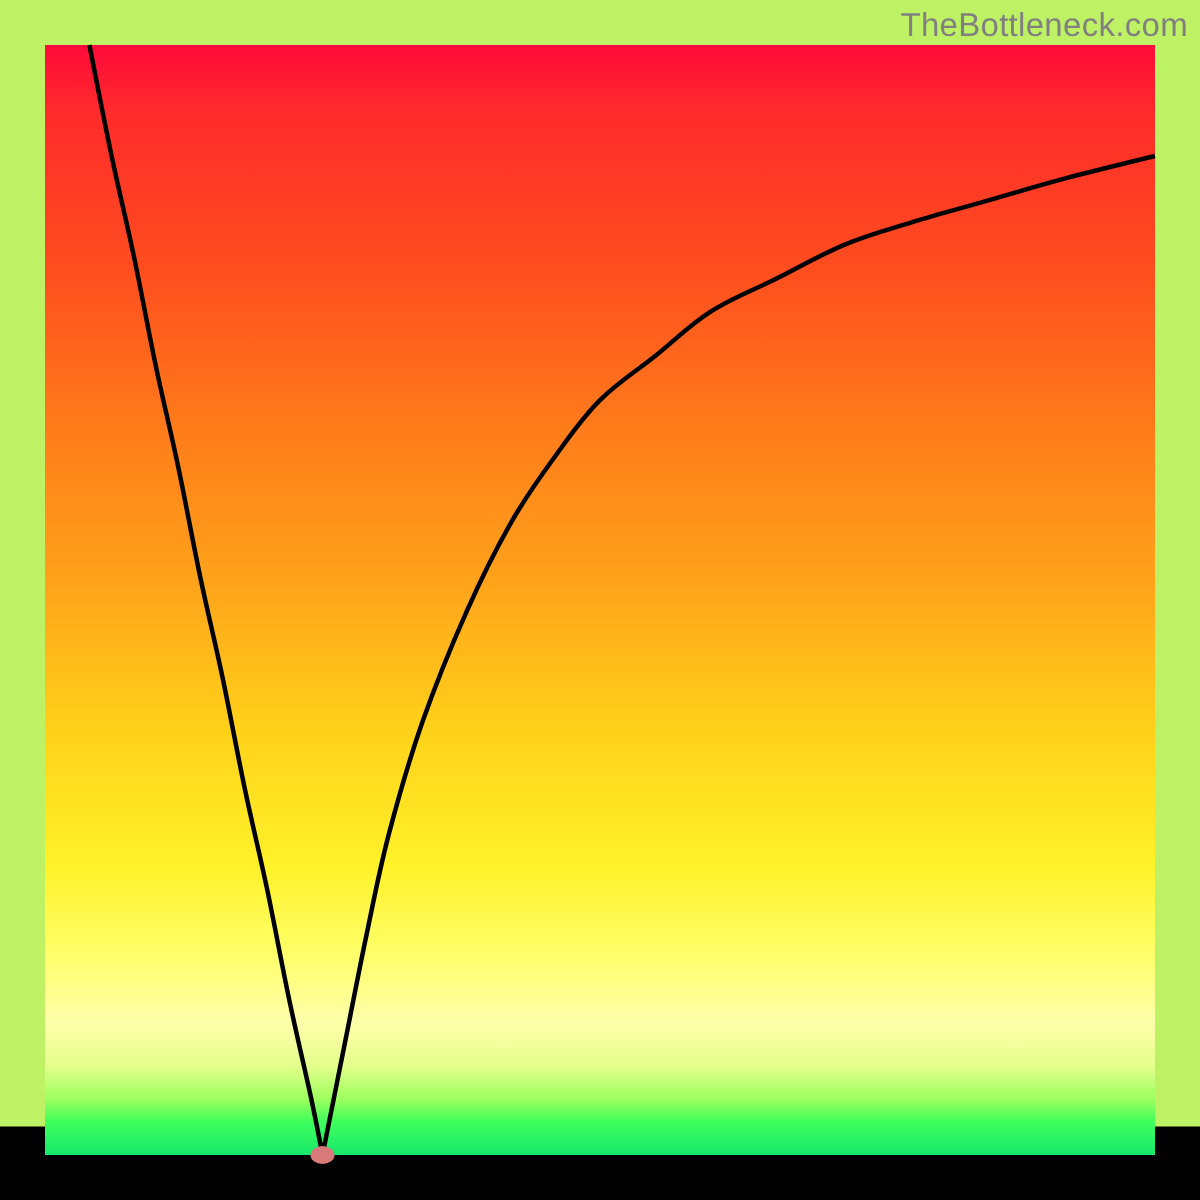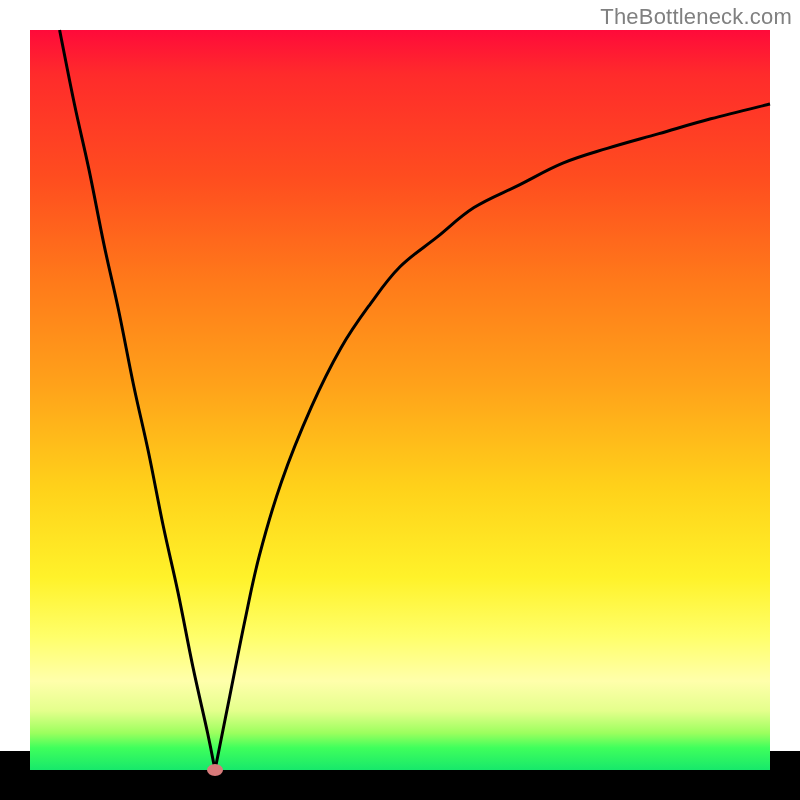--- a/index.html
+++ b/index.html
@@ -10,21 +10,21 @@
     background: #000;
     overflow: hidden;
     font-family: Arial, Helvetica, sans-serif;
   }
   .frame {
     position: absolute;
     top: 0;
     left: 0;
     width: 800px;
     height: 751px;
-    background: #ffffff;
+    background: #bef264;
   }
   .plot-area {
     position: absolute;
     left: 30px;
     top: 30px;
     width: 740px;
     height: 740px;
     
     background: linear-gradient(
       to bottom,

